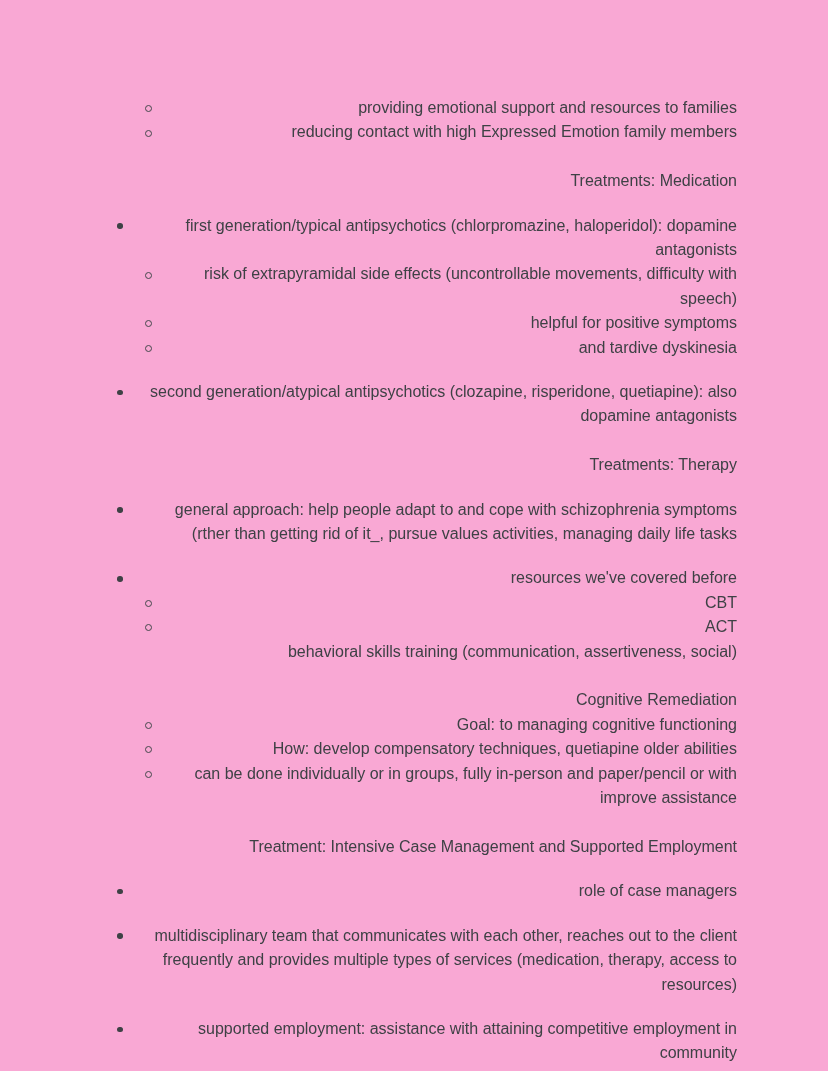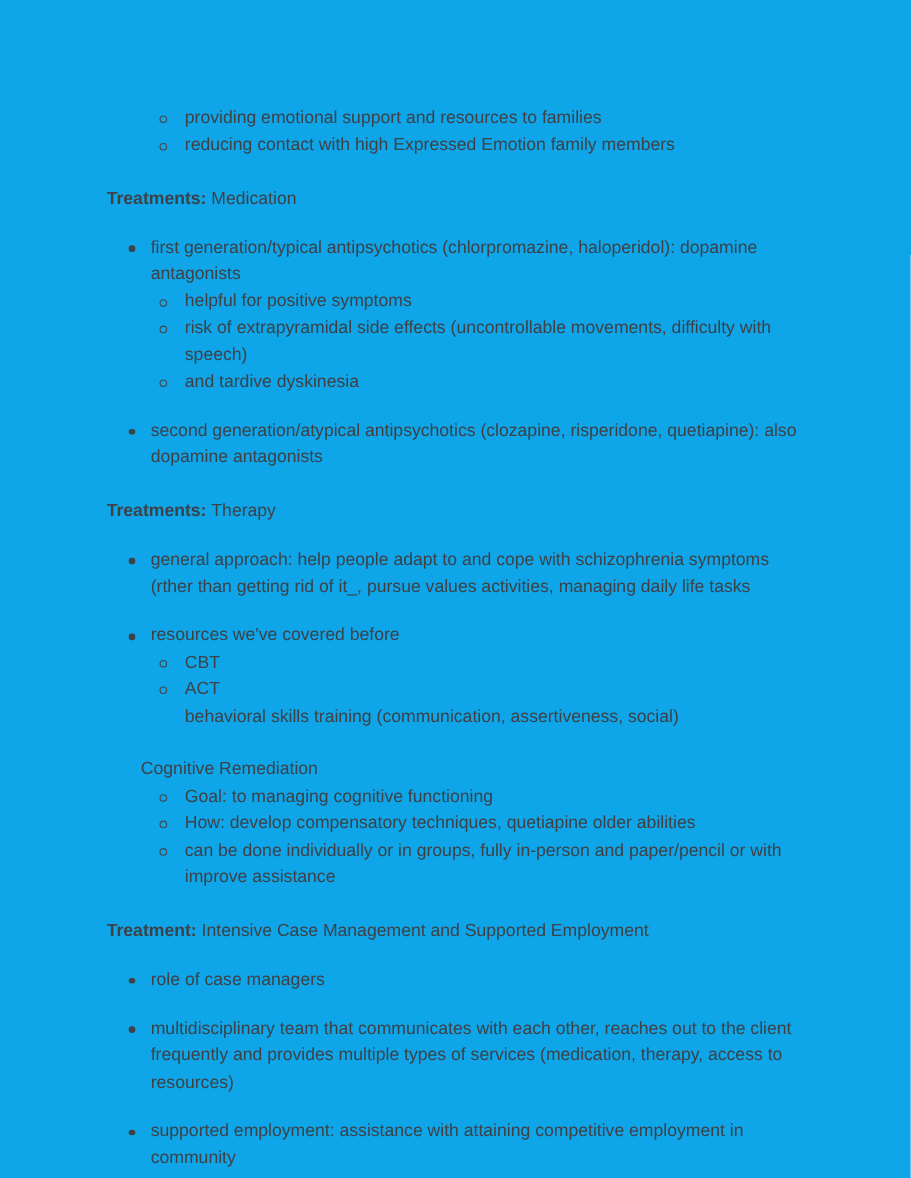--- a/index.html
+++ b/index.html
@@ -1,37 +1,38 @@
 <!DOCTYPE html>
 <html><head>
 <meta charset="utf-8">
 <style>
   html, body { margin: 0; padding: 0; background: #ffffff; }
   .page {
     position: relative;
     width: 828px;
     height: 1071px;
-    background: #0ea5e9;
+    background: #f9a8d4;
     overflow: hidden;
     font-family: "Liberation Sans", sans-serif;
     font-size: 16px;
     line-height: 24.4px;
     color: #3e4145;
+    text-align: right;
     -webkit-font-smoothing: antialiased;
   }
   .content {
     position: absolute;
     left: 97px;
     top: 96px;
     width: 640px;
   }
   .block { position: relative; }
   .spacer { height: 24.4px; }
 
-  .heading .h-prefix { font-weight: 700; }
+  .heading .h-prefix { font-weight: 400; }
   .heading .h-bold   { font-weight: 400; }
 
   .li1 { padding-left: 40px; margin-top: 20px; }
   .li1 .dot {
     position: absolute;
     left: 20px; top: 9.6px;
     width: 5.5px; height: 5.5px;
     border-radius: 50%;
     background: #3e4145;
   }
@@ -51,22 +52,22 @@
 </head>
 <body>
 
 <div class="page">
   <div class="content">
       <div class="block li2"><span class="ring"></span><span>providing emotional support and resources to families</span></div>
       <div class="block li2"><span class="ring"></span><span>reducing contact with high Expressed Emotion family members</span></div>
       <div class="spacer"></div>
       <div class="block heading"><span class="h-prefix">Treatments: </span><span class="h-bold">Medication</span></div>
       <div class="block li1"><span class="dot"></span><span>first generation/typical antipsychotics (chlorpromazine, haloperidol): dopamine antagonists</span></div>
+      <div class="block li2"><span class="ring"></span><span>risk of extrapyramidal side effects (uncontrollable movements, difficulty with speech)</span></div>
       <div class="block li2"><span class="ring"></span><span>helpful for positive symptoms</span></div>
-      <div class="block li2"><span class="ring"></span><span>risk of extrapyramidal side effects (uncontrollable movements, difficulty with speech)</span></div>
       <div class="block li2"><span class="ring"></span><span>and tardive dyskinesia</span></div>
       <div class="block li1"><span class="dot"></span><span>second generation/atypical antipsychotics (clozapine, risperidone, quetiapine): also dopamine antagonists</span></div>
       <div class="spacer"></div>
       <div class="block heading"><span class="h-prefix">Treatments: </span><span class="h-bold">Therapy</span></div>
       <div class="block li1"><span class="dot"></span><span>general approach: help people adapt to and cope with schizophrenia symptoms (rther than getting rid of it_, pursue values activities, managing daily life tasks</span></div>
       <div class="block li1"><span class="dot"></span><span>resources we've covered before</span></div>
       <div class="block li2"><span class="ring"></span><span>CBT</span></div>
       <div class="block li2"><span class="ring"></span><span>ACT</span></div>
       <div class="block plain2"><span>behavioral skills training (communication, assertiveness, social)</span></div>
       <div class="spacer"></div>

